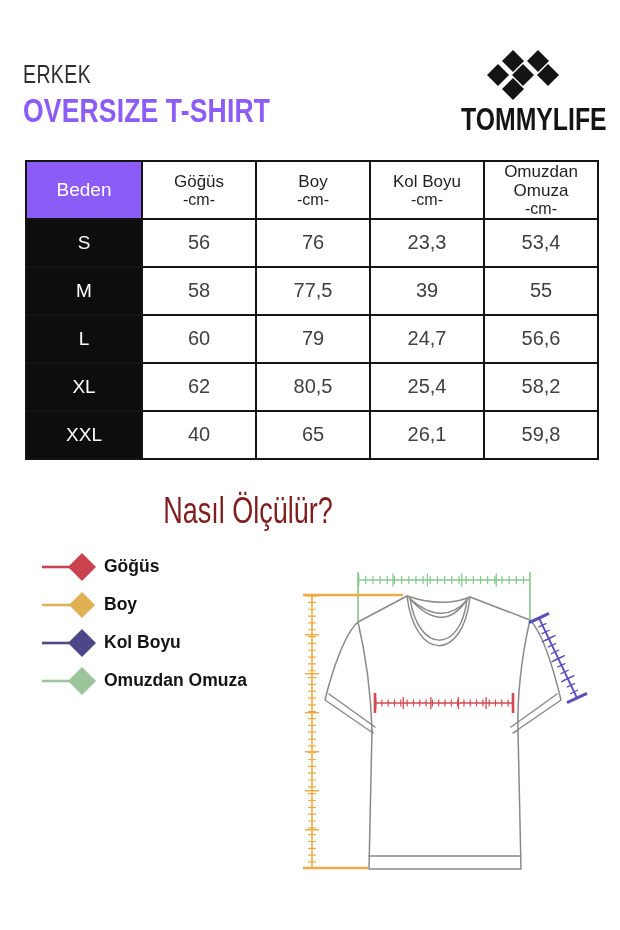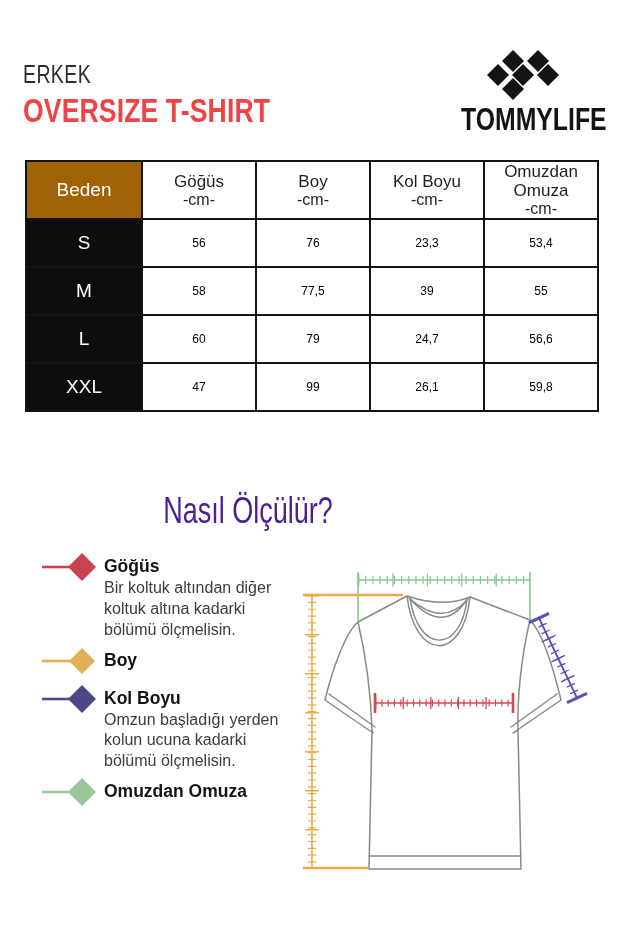--- a/index.html
+++ b/index.html
@@ -4,43 +4,43 @@
 <style>
   html,body{margin:0;padding:0;background:#ffffff;}
   body{width:620px;height:930px;position:relative;overflow:hidden;
        font-family:"Liberation Sans", sans-serif;color:#1b1b1b;}
   .page{position:absolute;inset:0;background:#ffffff;padding-left:39px;}
 
   
   .titles{position:absolute;left:23px;top:62px;}
   .condL{transform:scaleX(0.78);transform-origin:0 50%;white-space:nowrap;display:inline-block;}
   .category{font-size:25px;font-weight:400;letter-spacing:0.5px;color:#2e2e2e;line-height:1;}
-  .product-title{font-size:34px;font-weight:700;letter-spacing:0.2px;color:#ef4444;line-height:1;margin-top:6px;text-align:center;}
+  .product-title{font-size:34px;font-weight:700;letter-spacing:0.2px;color:#8b5cf6;line-height:1;margin-top:6px;text-align:center;}
   .brand{position:absolute;right:15px;top:46px;width:160px;text-align:left;}
   .brand svg{display:block;margin:0 auto;}
   .dmd{fill:#141414;}
   .brand-name{font-size:31px;font-weight:700;color:#141414;line-height:1;margin-top:2px;
               transform:scaleX(0.80);transform-origin:50% 50%;white-space:nowrap;}
 
   
   table.size{position:absolute;left:25px;top:160px;width:572px;border-collapse:collapse;
              table-layout:fixed;}
   table.size th,table.size td{border:2px solid #141414;text-align:center;vertical-align:middle;
              font-weight:400;padding:0;}
   table.size thead tr{height:52px;}
   table.size tbody tr{height:48px;}
-  .corner{background:#a16207;color:#ffffff;font-size:19px;margin-top:12px;}
+  .corner{background:#8b5cf6;color:#ffffff;font-size:19px;margin-top:12px;}
   .size-cell{background:#0d0d0d;color:#ffffff;font-size:19px;}
   .col-head{font-size:17px;line-height:1.12;color:#1f1f1f;}
   .col-head .unit{font-size:16px;}
-  td.val{font-size:12px;color:#000000;}
+  td.val{font-size:20px;color:#404040;}
 
   
   .how-title{position:absolute;left:0;top:490px;width:496px;text-align:center;margin:0;
-             font-size:36px;font-weight:400;color:#4c1d95;}
+             font-size:36px;font-weight:400;color:#7f1d1d;}
   .how-title span{display:inline-block;transform:scaleX(0.75);transform-origin:50% 50%;white-space:nowrap;}
 
   .legend{position:absolute;left:40px;top:556px;width:245px;}
   .legend-item{display:flex;gap:6px;margin-bottom:9px;}
   .legend-icon{flex:0 0 58px;margin-top:-7px;}
   .legend-text{width:220px;}
   .legend-text h3{margin:0;font-size:17.5px;font-weight:700;color:#141414;line-height:1.15;}
   .legend-text p{margin:2px 0 0 0;font-size:16px;line-height:1.3;color:#3c3c3c;}
 
   .diagram{position:absolute;left:295px;top:550px;width:325px;height:330px;}
@@ -112,62 +112,67 @@
         <td class="val">55</td>
       </tr>
       <tr>
         <th class="size-cell">L</th>
         <td class="val">60</td>
         <td class="val">79</td>
         <td class="val">24,7</td>
         <td class="val">56,6</td>
       </tr>
       <tr>
+        <th class="size-cell">XL</th>
+        <td class="val">62</td>
+        <td class="val">80,5</td>
+        <td class="val">25,4</td>
+        <td class="val">58,2</td>
+      </tr>
+      <tr>
         <th class="size-cell">XXL</th>
-        <td class="val">47</td>
-        <td class="val">99</td>
+        <td class="val">40</td>
+        <td class="val">65</td>
         <td class="val">26,1</td>
         <td class="val">59,8</td>
       </tr>
     </tbody>
   </table>
 
   <h2 class="how-title"><span>Nasıl Ölçülür?</span></h2>
 
   <div class="legend">
 
     <div class="legend-item">
       <svg class="legend-icon" width="58" height="36" viewBox="0 0 58 36">
         <line x1="2" y1="18" x2="30" y2="18" stroke-width="2.6" stroke="#C8434E"></line>
         <path d="M42 4 L56 18 L42 32 L28 18 Z" fill="#C8434E"></path>
       </svg>
       <div class="legend-text">
         <h3>Göğüs</h3>
-        <p>Bir koltuk altından diğer koltuk altına kadarki bölümü ölçmelisin.</p>
       </div>
     </div>
 
     <div class="legend-item">
       <svg class="legend-icon" width="58" height="36" viewBox="0 0 58 36">
         <line x1="2" y1="18" x2="30" y2="18" stroke-width="2.6" stroke="#DFB054"></line>
         <path d="M42 5 L55 18 L42 31 L29 18 Z" fill="#DFB054"></path>
       </svg>
       <div class="legend-text">
         <h3>Boy</h3>
       </div>
     </div>
 
     <div class="legend-item">
       <svg class="legend-icon" width="58" height="36" viewBox="0 0 58 36">
         <line x1="2" y1="18" x2="30" y2="18" stroke-width="2.6" stroke="#4C4787"></line>
         <path d="M42 4 L56 18 L42 32 L28 18 Z" fill="#4C4787"></path>
       </svg>
       <div class="legend-text">
         <h3>Kol Boyu</h3>
-        <p>Omzun başladığı yerden kolun ucuna kadarki bölümü ölçmelisin.</p>
       </div>
     </div>
 
     <div class="legend-item">
       <svg class="legend-icon" width="58" height="36" viewBox="0 0 58 36">
         <line x1="2" y1="18" x2="30" y2="18" stroke-width="2.6" stroke="#9CC59B"></line>
         <path d="M42 4 L56 18 L42 32 L28 18 Z" fill="#9CC59B"></path>
       </svg>
       <div class="legend-text">
         <h3>Omuzdan Omuza</h3>

